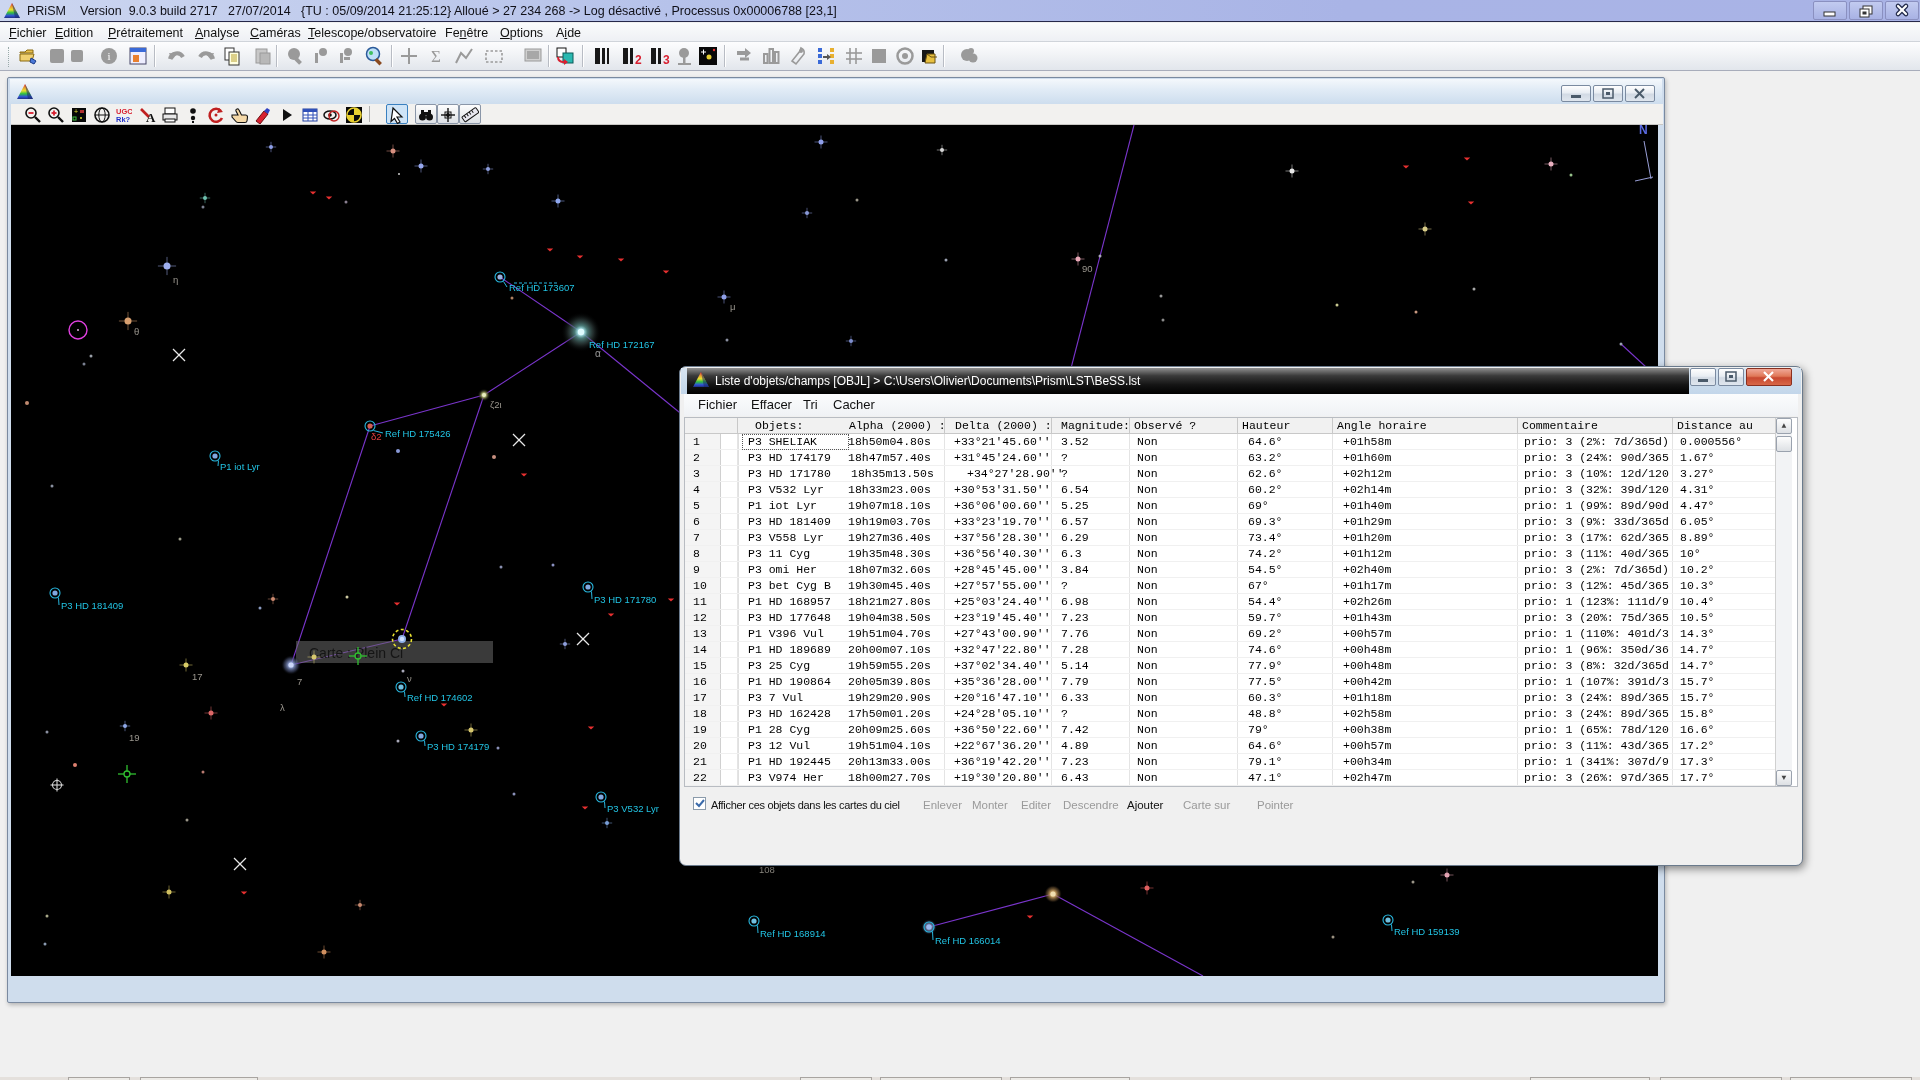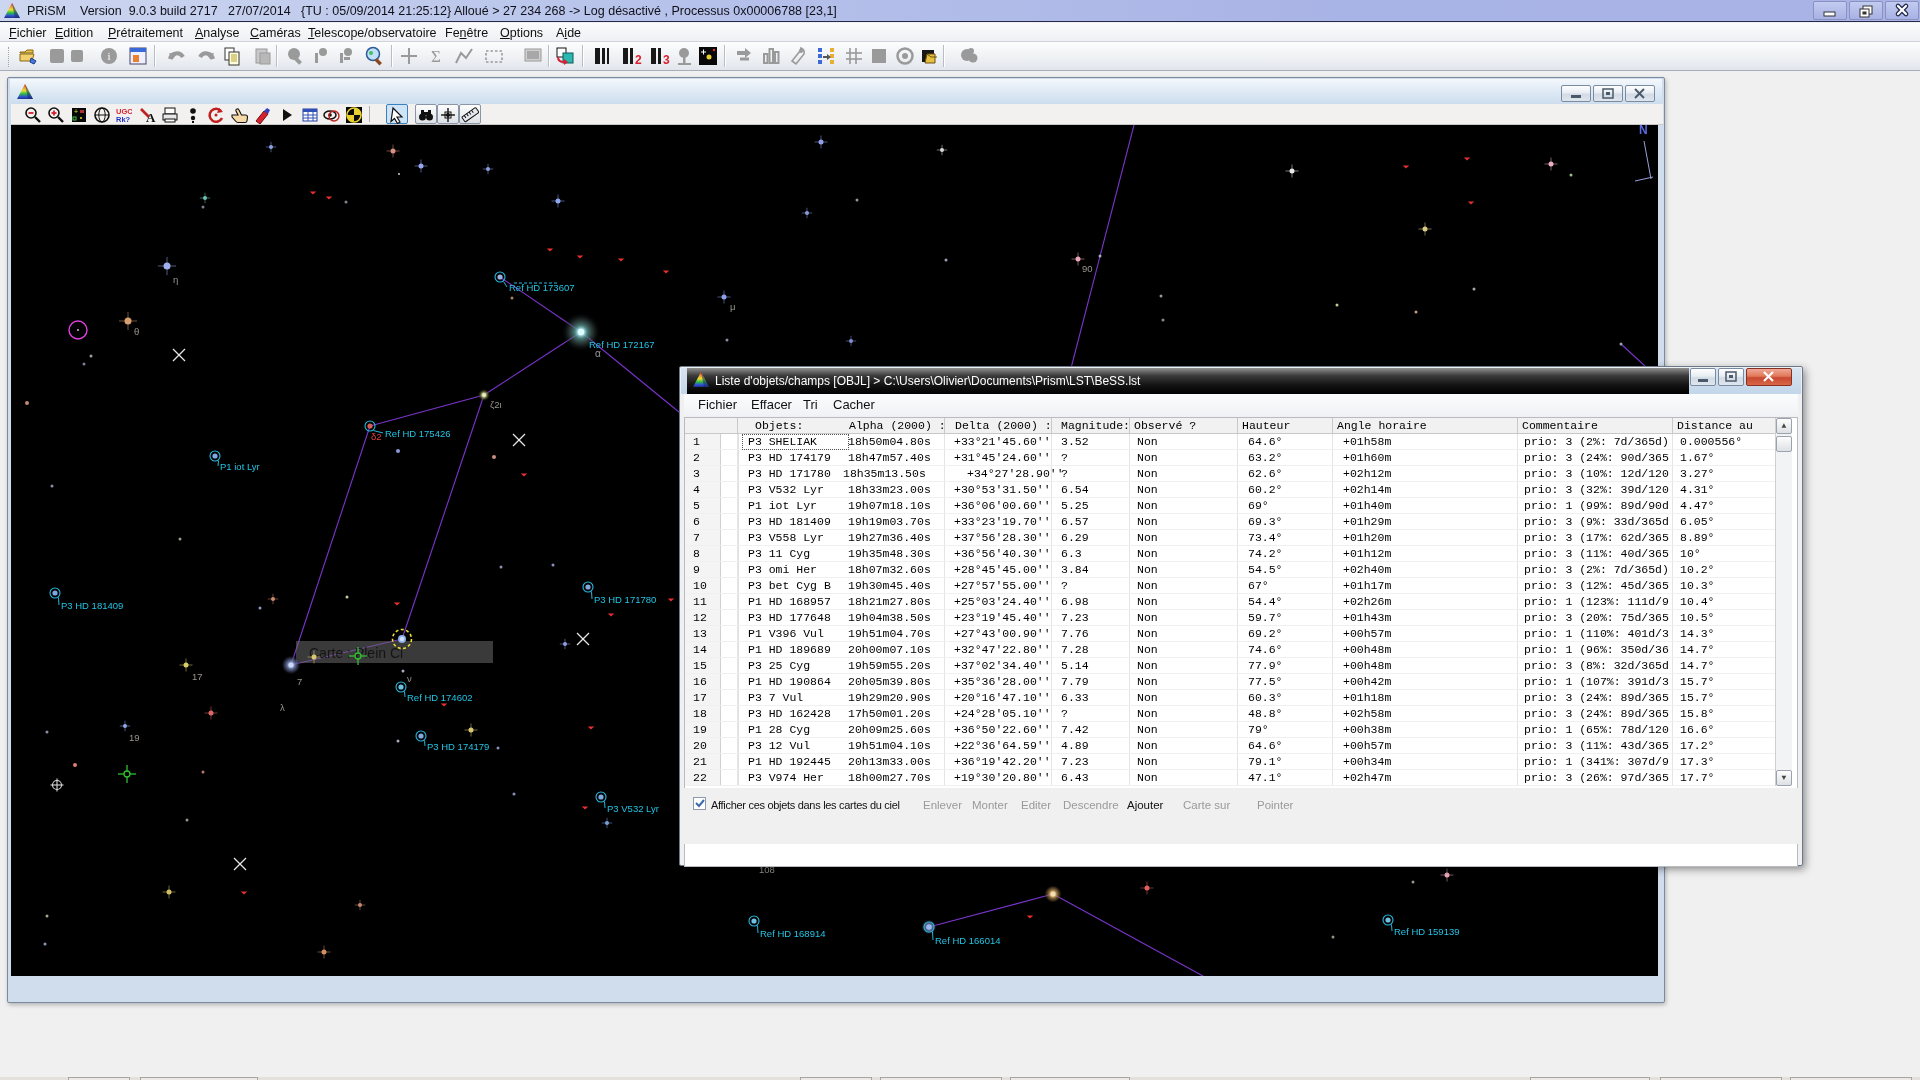--- a/index.html
+++ b/index.html
@@ -15,26 +15,26 @@
 #mapwin{left:7px;top:77px;width:1658px;height:926px;background:#cfdded;border:1px solid #7a8aa0;border-radius:2px;box-shadow:1px 2px 4px rgba(0,0,0,0.25)}
 #maptitle{position:absolute;left:2px;top:1px;right:2px;height:25px;background:linear-gradient(180deg,#f4f8fc 0%,#e2ecf6 40%,#cdddee 100%);font-size:12px;color:#4a617a}
 #maptitle .txt{position:absolute;left:26px;top:6px;white-space:pre}
 #maptool{position:absolute;left:3px;top:26px;width:1652px;height:21px;background:#f2f1ef;border-bottom:1px solid #c8c7c4}
 .micon{position:absolute;top:2px;width:18px;height:18px}
 .mbtn{position:absolute;top:0;width:22px;height:20px;border:1px solid #8a96a8;border-radius:2px;background:linear-gradient(180deg,#fdfdfd,#dde1e6);padding:1px 0 0 1px}
 .mbtn.sel{background:#cfe4f7;border-color:#3a80c0}
 #skywrap{position:absolute;left:3px;top:47px;width:1647px;height:851px;background:#000}
 #mapstatus{position:absolute;left:3px;top:898px;width:1652px;height:24px;background:#f0f0f0;font-size:11.5px;color:#111}
 .sbox{position:absolute;top:1px;height:20px;border:1px solid;border-color:#9a9a9a #ffffff #ffffff #9a9a9a;padding:3px 4px;white-space:pre;font-size:11px}
-#listwin{left:679px;top:366px;width:1124px;height:500px;background:#f0f0f0;border:1px solid #6a7a8c;border-radius:2px;box-shadow:2px 3px 8px rgba(0,0,0,0.45)}
+#listwin{left:679px;top:366px;width:1124px;height:500px;background:#f0f0f0;border:1px solid #6a7a8c;border-radius:7px;box-shadow:2px 3px 8px rgba(0,0,0,0.45)}
 #listtitle{position:absolute;left:1px;top:1px;right:1px;height:26px;background:linear-gradient(180deg,#d8e4f0 0%,#c2d6ea 100%)}
 #listtitledark{position:absolute;left:6px;top:0px;width:1002px;height:26px;background:linear-gradient(180deg,#8f8f8f 0%,#3a3a3a 30%,#141414 65%,#000 100%);color:#fff;font-size:12px}
 #listmenu{position:absolute;left:4px;top:27px;width:1114px;height:22px;background:linear-gradient(180deg,#fbfcfd,#f0f2f5);font-size:13px;color:#111}
 #listmenu span{position:absolute;top:3px}
-#tablewrap{position:absolute;left:4px;top:50px;width:1114px;height:450px;background:#fff;border:1px solid #b8bcc2;font-family:"Liberation Mono",monospace;font-size:11.5px;color:#000;overflow:hidden}
+#tablewrap{position:absolute;left:4px;top:50px;width:1114px;height:370px;background:#fff;border:1px solid #b8bcc2;font-family:"Liberation Mono",monospace;font-size:11.5px;color:#000;overflow:hidden}
 #thead{position:absolute;left:0;top:0;width:1090px;height:16px;background:#f1f1f1;border-bottom:1px solid #c8c8c8}
 #thead span{position:absolute;top:1px;white-space:pre}
 .trow{position:absolute;left:0;width:1090px;height:16px;border-bottom:1px solid #f0f0f0}
 .trow span{position:absolute;top:1px;white-space:pre}
 .trow .gut{left:8px}
 .gutcol{position:absolute;left:0;top:0;width:36px;height:368px;background:#f4f4f4;border-right:1px solid #d0d0d0}
 .gutcol2{position:absolute;left:36px;top:0;width:18px;height:368px;background:#fff;border-right:1px solid #e0e0e0}
 .vline{position:absolute;top:0;width:1px;height:368px;background:#e4e4e4}
 .vlineh{position:absolute;top:0;width:1px;height:16px;background:#c8c8c8}
 #vscroll{position:absolute;left:1090px;top:0;width:17px;height:368px;background:#f2f3f5;border-left:1px solid #d0d0d0}
@@ -879,21 +879,21 @@
             <span style="left:376px">?</span>
             <span style="left:452px">Non</span>
             <span style="left:563px">63.2°</span>
             <span style="left:658px">+01h60m</span>
             <span style="left:839px">prio: 3 (24%: 90d/365</span>
             <span style="left:995px">1.67°</span>
           </div>
           <div class="trow" style="top:32px">
             <span class="gut">3</span>
             <span style="left:63px">P3 HD 171780</span>
-            <span style="left:158px">18h35m13.50s</span>
+            <span style="left:166px">18h35m13.50s</span>
             <span style="left:282px">+34°27'28.90''</span>
             <span style="left:376px">?</span>
             <span style="left:452px">Non</span>
             <span style="left:563px">62.6°</span>
             <span style="left:658px">+02h12m</span>
             <span style="left:839px">prio: 3 (10%: 12d/120</span>
             <span style="left:995px">3.27°</span>
           </div>
           <div class="trow" style="top:48px">
             <span class="gut">4</span>
@@ -1084,21 +1084,21 @@
             <span style="left:452px">Non</span>
             <span style="left:563px">79°</span>
             <span style="left:658px">+00h38m</span>
             <span style="left:839px">prio: 1 (65%: 78d/120</span>
             <span style="left:995px">16.6°</span>
           </div>
           <div class="trow" style="top:304px">
             <span class="gut">20</span>
             <span style="left:63px">P3 12 Vul</span>
             <span style="left:163px">19h51m04.10s</span>
-            <span style="left:269px">+22°36'64.59''</span>
+            <span style="left:269px">+22°67'36.20''</span>
             <span style="left:376px">4.89</span>
             <span style="left:452px">Non</span>
             <span style="left:563px">64.6°</span>
             <span style="left:658px">+00h57m</span>
             <span style="left:839px">prio: 3 (11%: 43d/365</span>
             <span style="left:995px">17.2°</span>
           </div>
           <div class="trow" style="top:320px">
             <span class="gut">21</span>
             <span style="left:63px">P1 HD 192445</span>

